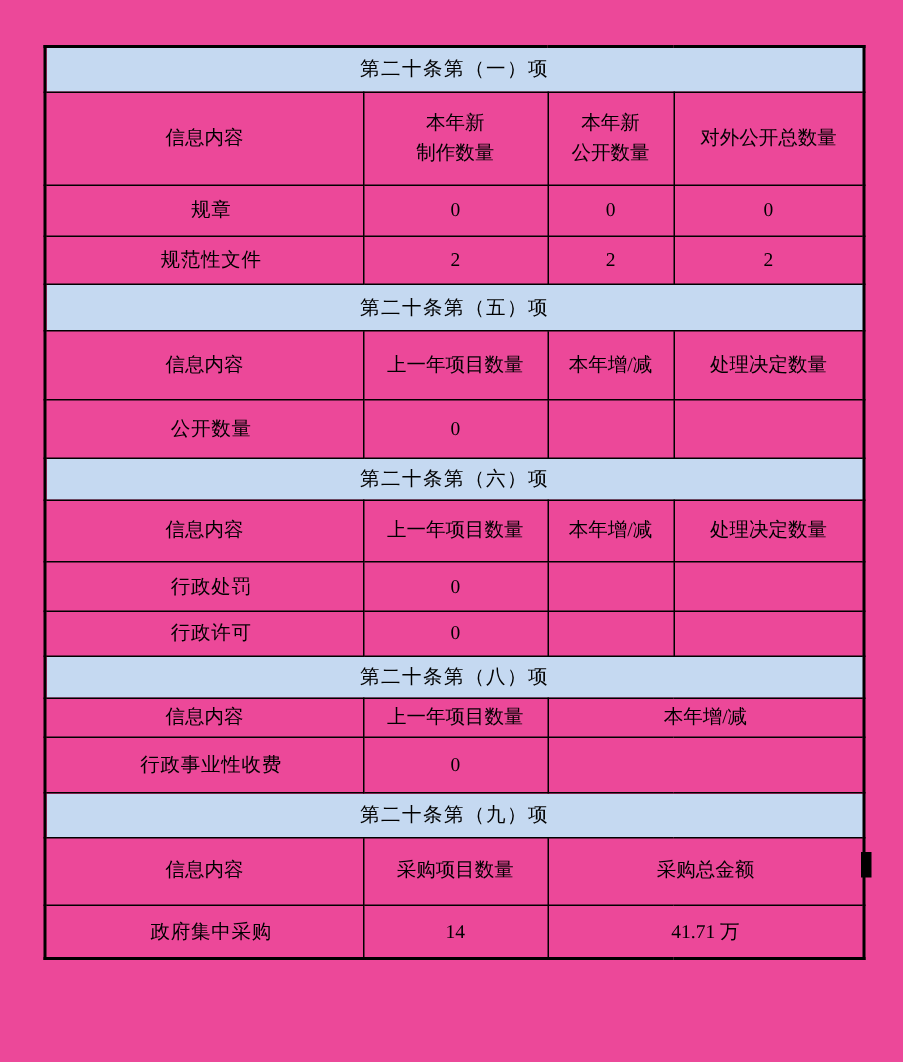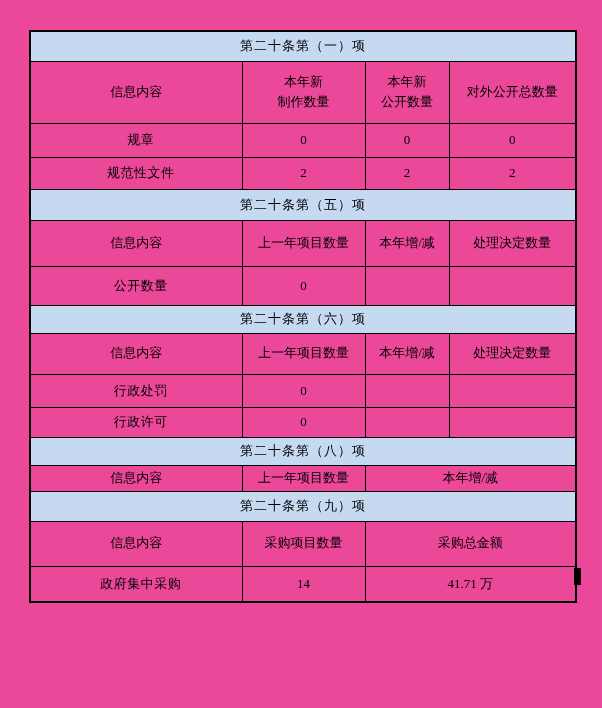--- a/index.html
+++ b/index.html
@@ -133,20 +133,25 @@
     </tr>
 
     <tr style="height:28px">
       <td colspan="4" class="sec-title">第二十条第（八）项</td>
     </tr>
     <tr style="height:26px">
       <td class="col-h">信息内容</td>
       <td class="col-h">上一年项目数量</td>
       <td class="col-h" colspan="2">本年增/减</td>
     </tr>
+    <tr style="height:37px">
+      <td class="lbl">行政事业性收费</td>
+      <td class="num">0</td>
+      <td class="num" colspan="2"></td>
+    </tr>
 
     <tr style="height:30px">
       <td colspan="4" class="sec-title">第二十条第（九）项</td>
     </tr>
     <tr style="height:45px">
       <td class="col-h">信息内容</td>
       <td class="col-h">采购项目数量</td>
       <td class="col-h" colspan="2">采购总金额</td>
     </tr>
     <tr style="height:36px">

